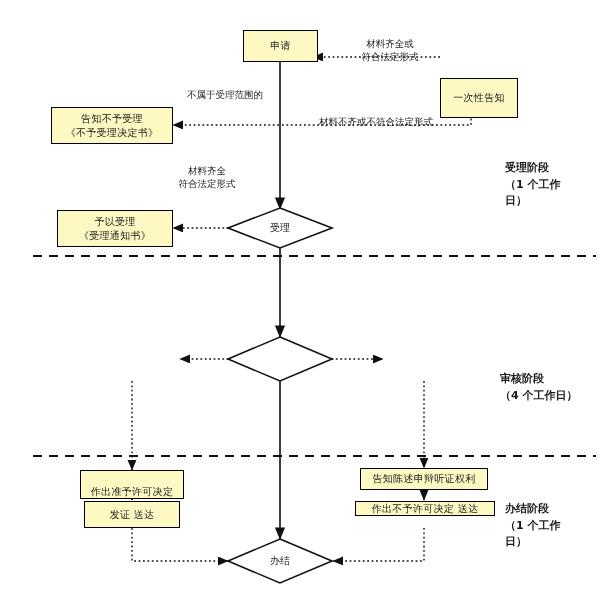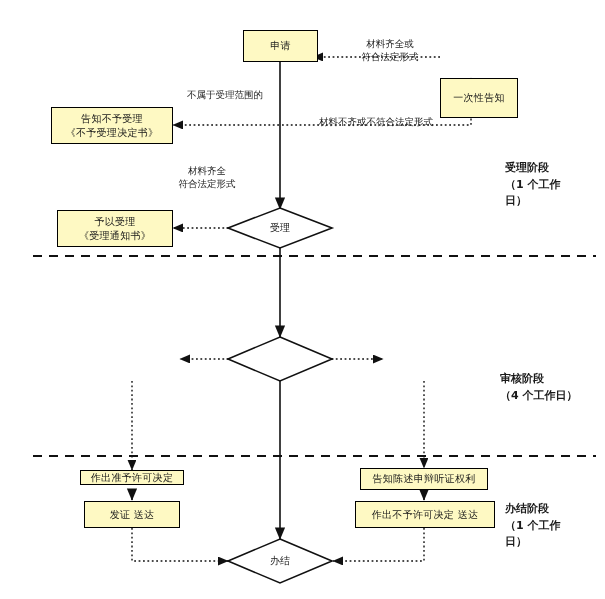--- a/index.html
+++ b/index.html
@@ -129,33 +129,33 @@
 《受理通知书》</span>
   </div>
 
   <div class="diamond-wrap" style="left:228px;top:208px;width:104px;height:40px;">
     <span class="dlabel">受理</span>
   </div>
 
 
 
 
-  <div class="node box" style="left:80px;top:470px;width:104px;height:15px;">
+  <div class="node box" style="left:80px;top:470px;width:104px;height:29px;align-items:flex-end;">
     <span>作出准予许可决定</span>
   </div>
 
   <div class="node box" style="left:84px;top:501px;width:96px;height:27px;justify-content:center;">
     <span>发证   送达</span>
   </div>
 
   <div class="node box" style="left:360px;top:468px;width:128px;height:22px;text-align:right;">
     <span>告知陈述申辩听证权利</span>
   </div>
 
-  <div class="node box" style="left:355px;top:501px;width:140px;height:27px;">
+  <div class="node box" style="left:355px;top:501px;width:140px;height:15px;">
     <span>作出不予许可决定   送达</span>
   </div>
 
   <div class="diamond-wrap" style="left:228px;top:539px;width:104px;height:44px;">
     <span class="dlabel">办结</span>
   </div>
 
   <div class="edge-label" style="left:336px;top:22px;width:108px;margin-top:16px;">材料齐全或
 符合法定形式</div>
 

